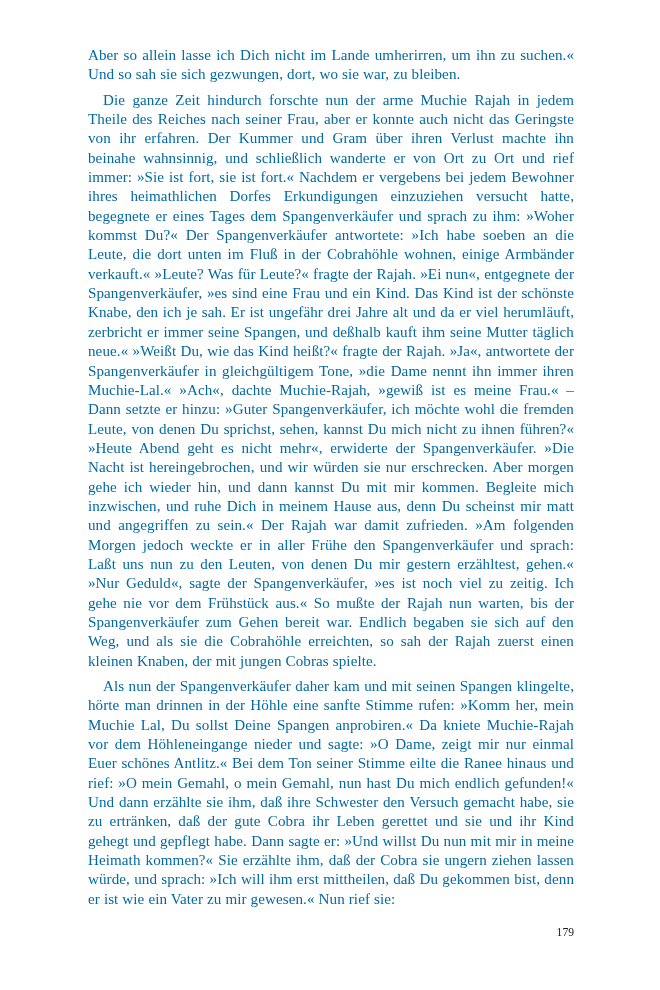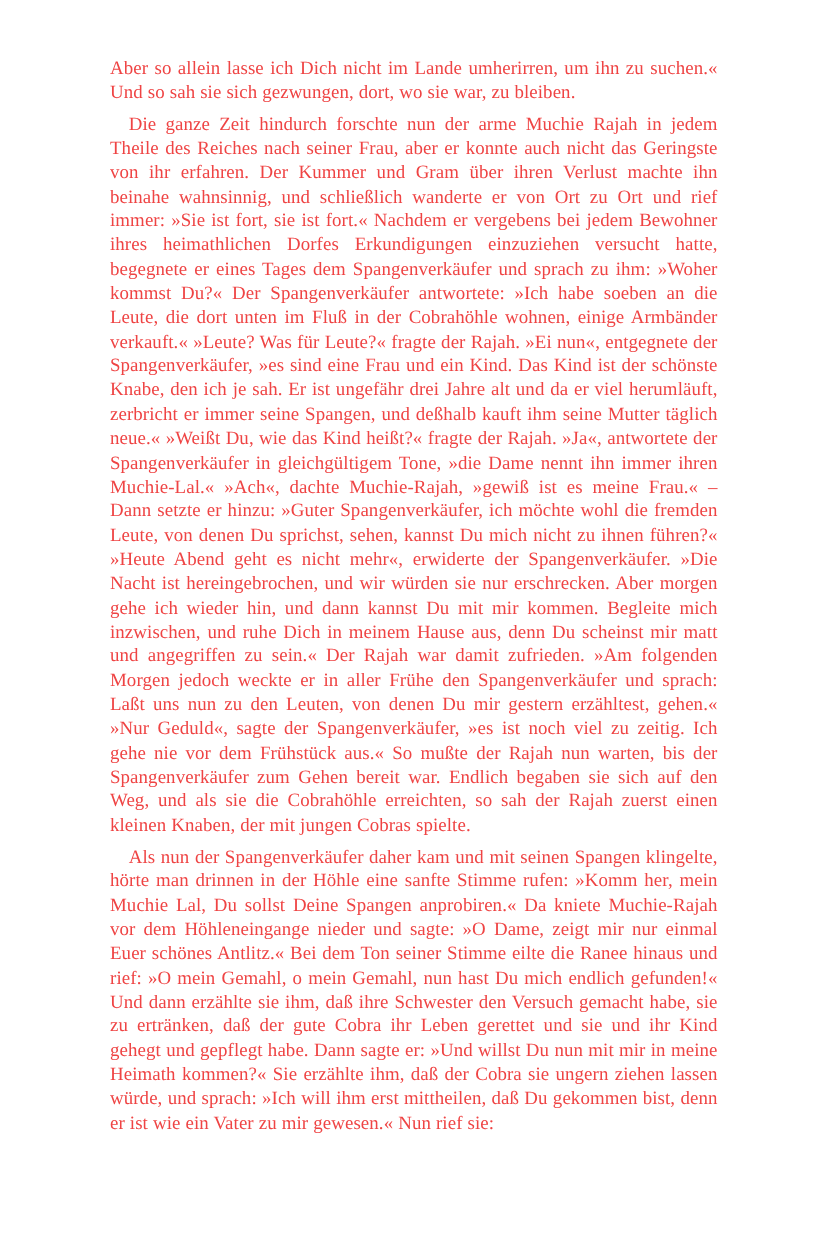--- a/index.html
+++ b/index.html
@@ -29,21 +29,21 @@
   .para {
     margin: 0;
     text-align: justify;
     text-justify: inter-word;
     font-size: 15.1px;
     line-height: 19.35px;
     letter-spacing: 0.005em;
     word-spacing: 0.01em;
     -webkit-hyphens: none;
     hyphens: none;
-    color: #ef4444;
+    color: #0369a1;
   }
   .para.indent {
     text-indent: 15px;
   }
   .para + .para {
     margin-top: 6px;
   }
   .page-number {
     position: absolute;
     left: 88px;
@@ -60,14 +60,15 @@
 <body>
 
 <div class="page">
 
   <div class="text-block">
     <p class="para">Aber so allein lasse ich Dich nicht im Lande umherirren, um ihn zu suchen.« Und so sah sie sich gezwungen, dort, wo sie war, zu bleiben.</p>
     <p class="para indent">Die ganze Zeit hindurch forschte nun der arme Muchie Rajah in jedem Theile des Reiches nach seiner Frau, aber er konnte auch nicht das Geringste von ihr erfahren. Der Kummer und Gram über ihren Verlust machte ihn beinahe wahnsinnig, und schließlich wanderte er von Ort zu Ort und rief immer: »Sie ist fort, sie ist fort.« Nachdem er vergebens bei jedem Bewohner ihres heimathlichen Dorfes Erkundigungen einzuziehen versucht hatte, begegnete er eines Tages dem Spangenverkäufer und sprach zu ihm: »Woher kommst Du?« Der Spangenverkäufer antwortete: »Ich habe soeben an die Leute, die dort unten im Fluß in der Cobrahöhle wohnen, einige Armbänder verkauft.« »Leute? Was für Leute?« fragte der Rajah. »Ei nun«, entgegnete der Spangenverkäufer, »es sind eine Frau und ein Kind. Das Kind ist der schönste Knabe, den ich je sah. Er ist ungefähr drei Jahre alt und da er viel herumläuft, zerbricht er immer seine Spangen, und deßhalb kauft ihm seine Mutter täglich neue.« »Weißt Du, wie das Kind heißt?« fragte der Rajah. »Ja«, antwortete der Spangenverkäufer in gleichgültigem Tone, »die Dame nennt ihn immer ihren Muchie-Lal.« »Ach«, dachte Muchie-Rajah, »gewiß ist es meine Frau.« – Dann setzte er hinzu: »Guter Spangenverkäufer, ich möchte wohl die fremden Leute, von denen Du sprichst, sehen, kannst Du mich nicht zu ihnen führen?« »Heute Abend geht es nicht mehr«, erwiderte der Spangenverkäufer. »Die Nacht ist hereingebrochen, und wir würden sie nur erschrecken. Aber morgen gehe ich wieder hin, und dann kannst Du mit mir kommen. Begleite mich inzwischen, und ruhe Dich in meinem Hause aus, denn Du scheinst mir matt und angegriffen zu sein.« Der Rajah war damit zufrieden. »Am folgenden Morgen jedoch weckte er in aller Frühe den Spangenverkäufer und sprach: Laßt uns nun zu den Leuten, von denen Du mir gestern erzähltest, gehen.« »Nur Geduld«, sagte der Spangenverkäufer, »es ist noch viel zu zeitig. Ich gehe nie vor dem Frühstück aus.« So mußte der Rajah nun warten, bis der Spangenverkäufer zum Gehen bereit war. Endlich begaben sie sich auf den Weg, und als sie die Cobrahöhle erreichten, so sah der Rajah zuerst einen kleinen Knaben, der mit jungen Cobras spielte.</p>
     <p class="para indent">Als nun der Spangenverkäufer daher kam und mit seinen Spangen klingelte, hörte man drinnen in der Höhle eine sanfte Stimme rufen: »Komm her, mein Muchie Lal, Du sollst Deine Spangen anprobiren.« Da kniete Muchie-Rajah vor dem Höhleneingange nieder und sagte: »O Dame, zeigt mir nur einmal Euer schönes Antlitz.« Bei dem Ton seiner Stimme eilte die Ranee hinaus und rief: »O mein Gemahl, o mein Gemahl, nun hast Du mich endlich gefunden!« Und dann erzählte sie ihm, daß ihre Schwester den Versuch gemacht habe, sie zu ertränken, daß der gute Cobra ihr Leben gerettet und sie und ihr Kind gehegt und gepflegt habe. Dann sagte er: »Und willst Du nun mit mir in meine Heimath kommen?« Sie erzählte ihm, daß der Cobra sie ungern ziehen lassen würde, und sprach: »Ich will ihm erst mittheilen, daß Du gekommen bist, denn er ist wie ein Vater zu mir gewesen.« Nun rief sie:</p>
   </div>
 
+  <div class="page-number">179</div>
 
 </div>
 
 </body></html>

